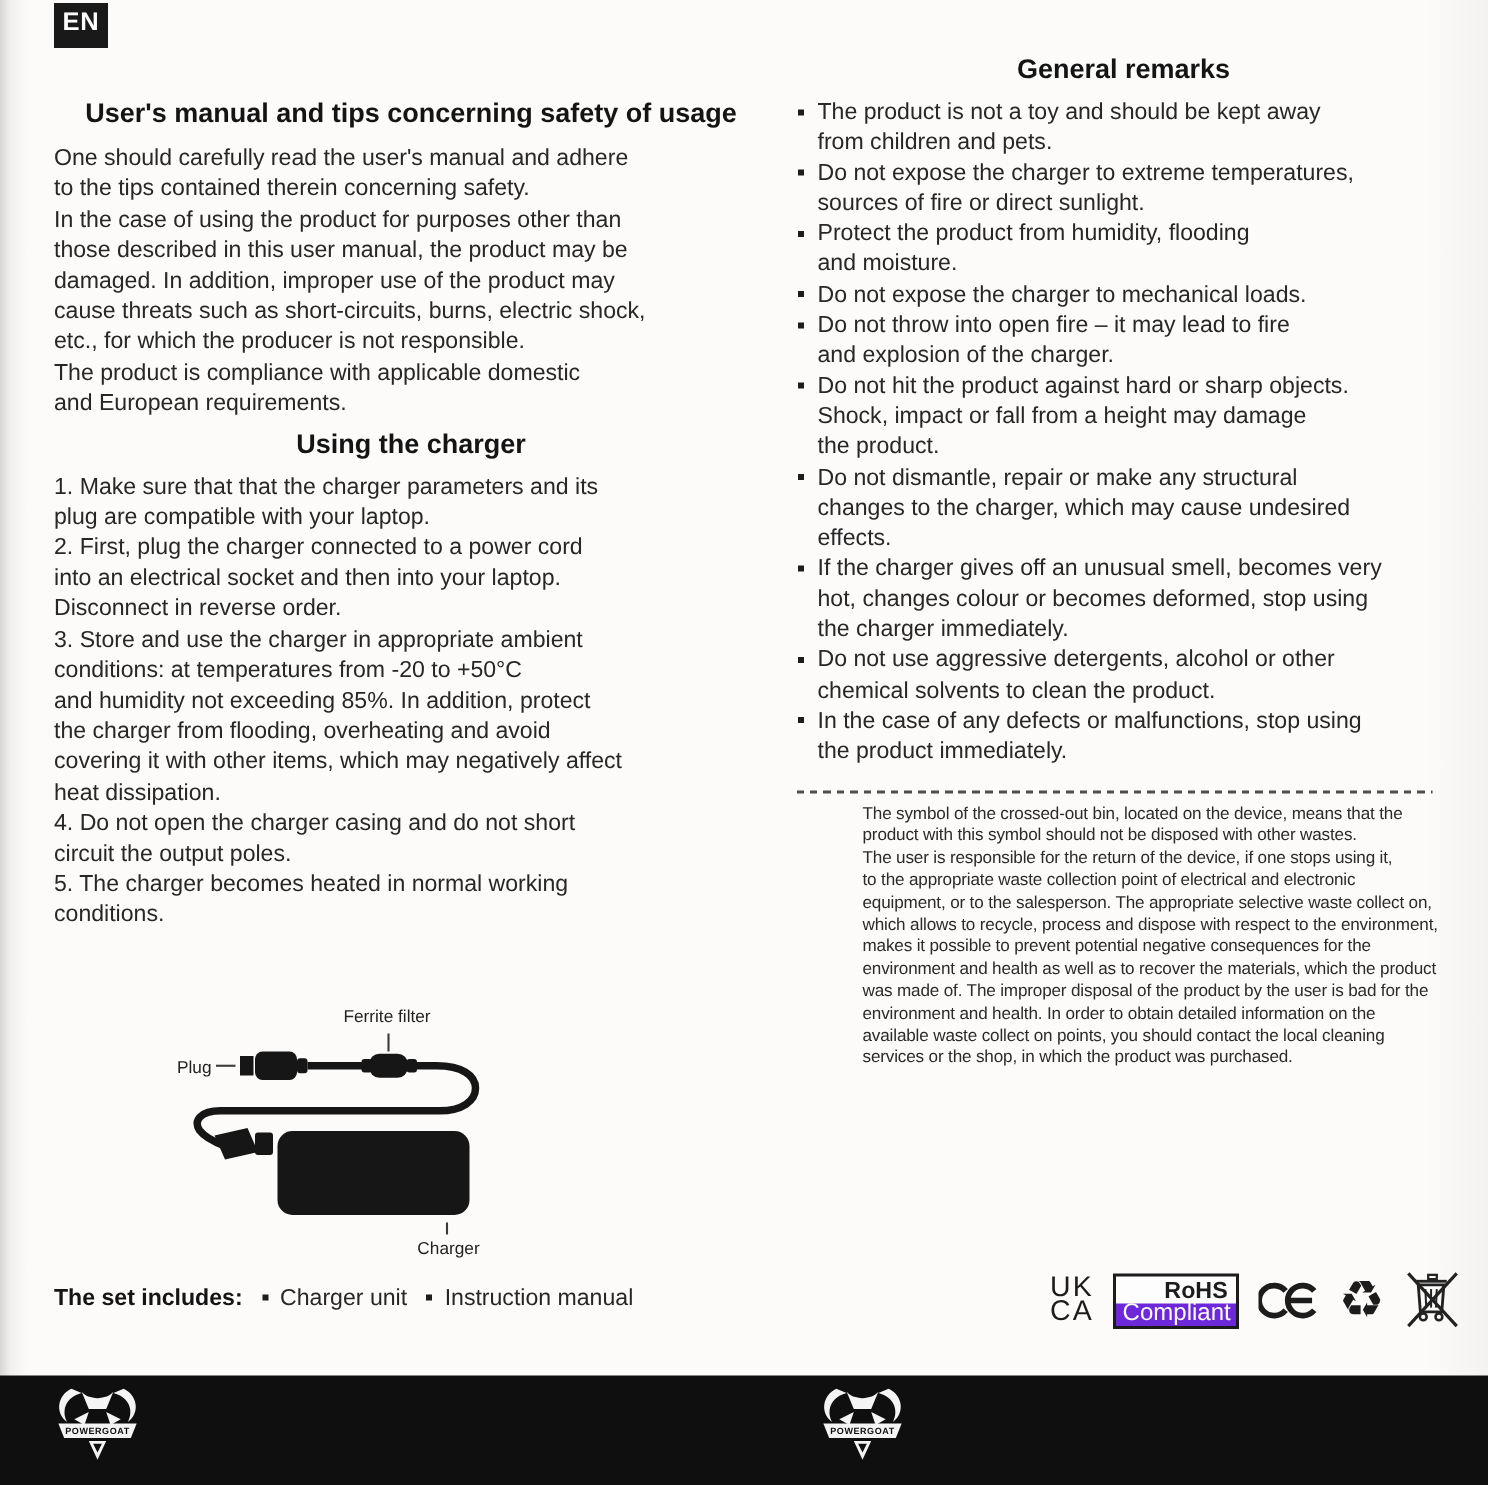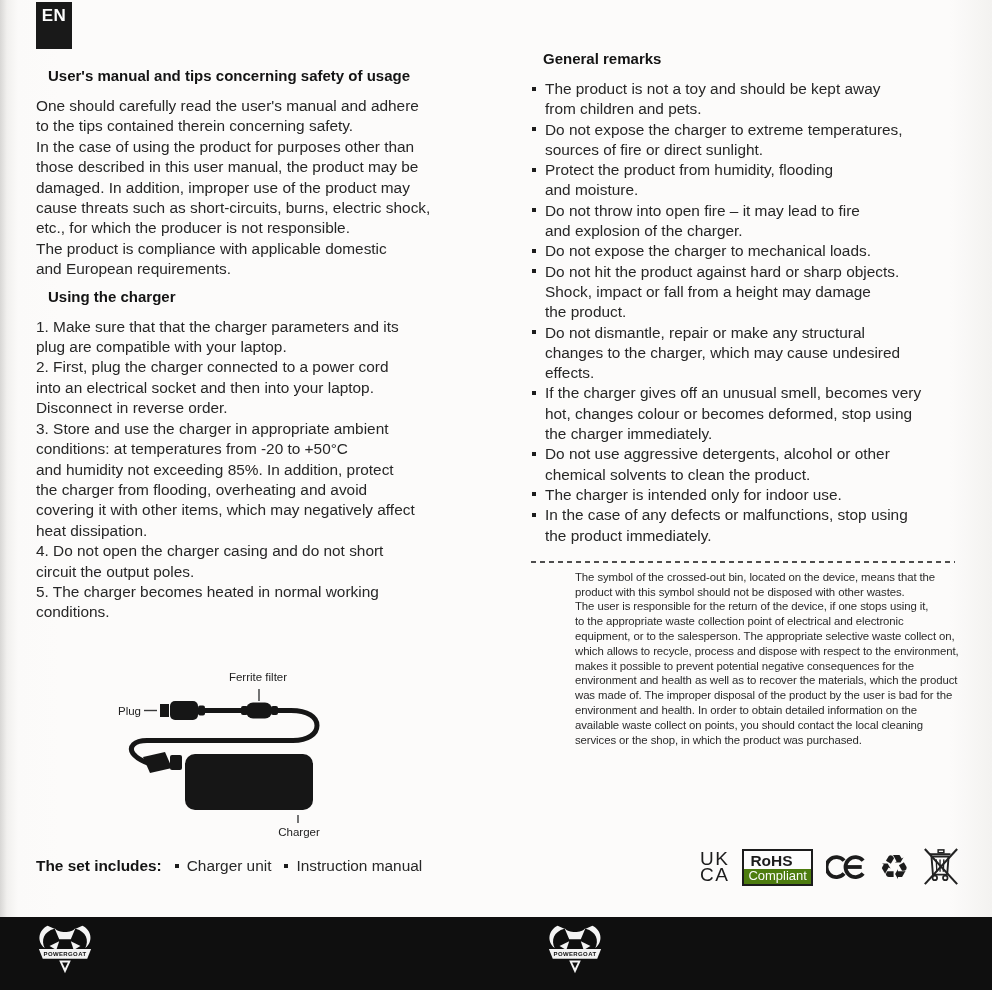--- a/index.html
+++ b/index.html
@@ -2,27 +2,27 @@
 <html><head>
 <meta charset="utf-8">
 <style>
   html,body{margin:0;padding:0;background:#888;}
   .page{
     position:relative;width:992px;height:990px;overflow:hidden;
     background:linear-gradient(90deg,#d8d7d5 0,#f1f0ee 7px,#fbfaf9 18px,#fcfbfa 60px,#fcfbfa 950px,#f3f2f0 992px);
     font-family:"Liberation Sans",sans-serif;color:#262626;
   }
   .pre{white-space:pre;}
-  .h{font-size:15px;font-weight:700;color:#141414;margin:12px;line-height:17px;}
+  .h{font-size:18px;font-weight:700;color:#141414;margin:0;line-height:17px;text-align:center;}
   .body-text{font-size:15.4px;line-height:20.4px;color:#272727;}
 
   
-  .en-badge{position:absolute;left:36px;top:2px;width:36px;height:47px;background:#191919;
+  .en-badge{position:absolute;left:36px;top:2px;width:36px;height:30px;background:#191919;
     color:#fdfdfd;font-weight:700;font-size:17px;display:flex;align-items:flex-end;justify-content:center;
-    padding-bottom:23px;box-sizing:border-box;letter-spacing:.5px;}
+    padding-bottom:7px;box-sizing:border-box;letter-spacing:.5px;}
 
   
   .col-left{position:absolute;left:36px;top:60px;width:476px;}
   .h-safety{margin-top:7px;}
   .p-safety{margin-top:12px;}
   .h-using{margin-top:8px;}
   .steps{margin-top:10px;}
   .h-desc{margin-top:9px;}
 
   .col-right{position:absolute;left:531px;top:38px;width:436px;}
@@ -42,23 +42,23 @@
   .diagram .tick{stroke:#3a3a3a;stroke-width:1.4;}
 
   .set-includes{position:absolute;left:36px;top:857px;font-size:15.4px;display:flex;align-items:flex-end;}
   .inc-label{font-weight:700;color:#141414;}
   .inc-item{margin-left:13px;color:#272727;}
   .inc-item::before{content:"";display:inline-block;width:4px;height:4px;background:#1d1d1d;margin:0 8px 2px 0;vertical-align:middle;}
 
   
   .badges{position:absolute;left:700px;top:846px;display:flex;align-items:center;gap:13px;}
   .ukca{font-weight:400;font-size:19px;line-height:16.5px;letter-spacing:1.5px;color:#1c1c1c;text-align:center;}
-  .rohs{border:2.5px solid #1c1c1c;text-align:left;background:#fdfdfd;}
+  .rohs{border:2.5px solid #1c1c1c;text-align:right;background:#fdfdfd;}
   .rohs-t{font-weight:700;font-size:15.5px;color:#1c1c1c;padding:1px 6px 0;line-height:17px;}
-  .rohs-b{background:#4d7c0f;color:#fbfbfb;font-size:13px;padding:1.5px 4px 2.5px;line-height:11px;}
+  .rohs-b{background:#6d28d9;color:#fbfbfb;font-size:16px;padding:1.5px 4px 2.5px;line-height:11px;}
   .recycle{font-size:34px;line-height:34px;color:#1c1c1c;font-family:"DejaVu Sans",sans-serif;}
 
   
   .footer{position:absolute;left:0;top:917px;width:992px;height:73px;background:#0f0f0f;}
   .goat{position:absolute;top:5px;}
   .goat text{font-family:"Liberation Sans",sans-serif;font-weight:700;}
 </style>
 </head>
 <body>
 
@@ -139,35 +139,34 @@
 
   <div class="col-right">
     <h2 class="h">General remarks</h2>
     <ul class="remarks">
       <li class="pre">The product is not a toy and should be kept away
 from children and pets.</li>
       <li class="pre">Do not expose the charger to extreme temperatures,
 sources of fire or direct sunlight.</li>
       <li class="pre">Protect the product from humidity, flooding
 and moisture.</li>
+      <li class="pre">Do not expose the charger to mechanical loads.</li>
       <li class="pre">Do not throw into open fire – it may lead to fire
 and explosion of the charger.</li>
-      <li class="pre">Do not expose the charger to mechanical loads.</li>
       <li class="pre">Do not hit the product against hard or sharp objects.
 Shock, impact or fall from a height may damage
 the product.</li>
       <li class="pre">Do not dismantle, repair or make any structural
 changes to the charger, which may cause undesired
 effects.</li>
       <li class="pre">If the charger gives off an unusual smell, becomes very
 hot, changes colour or becomes deformed, stop using
 the charger immediately.</li>
       <li class="pre">Do not use aggressive detergents, alcohol or other
 chemical solvents to clean the product.</li>
-      <li class="pre">The charger is intended only for indoor use.</li>
       <li class="pre">In the case of any defects or malfunctions, stop using
 the product immediately.</li>
     </ul>
     <div class="dashed"></div>
     <div class="smallprint pre">The symbol of the crossed-out bin, located on the device, means that the
 product with this symbol should not be disposed with other wastes.
 The user is responsible for the return of the device, if one stops using it,
 to the appropriate waste collection point of electrical and electronic
 equipment, or to the salesperson. The appropriate selective waste collect on,
 which allows to recycle, process and dispose with respect to the environment,

